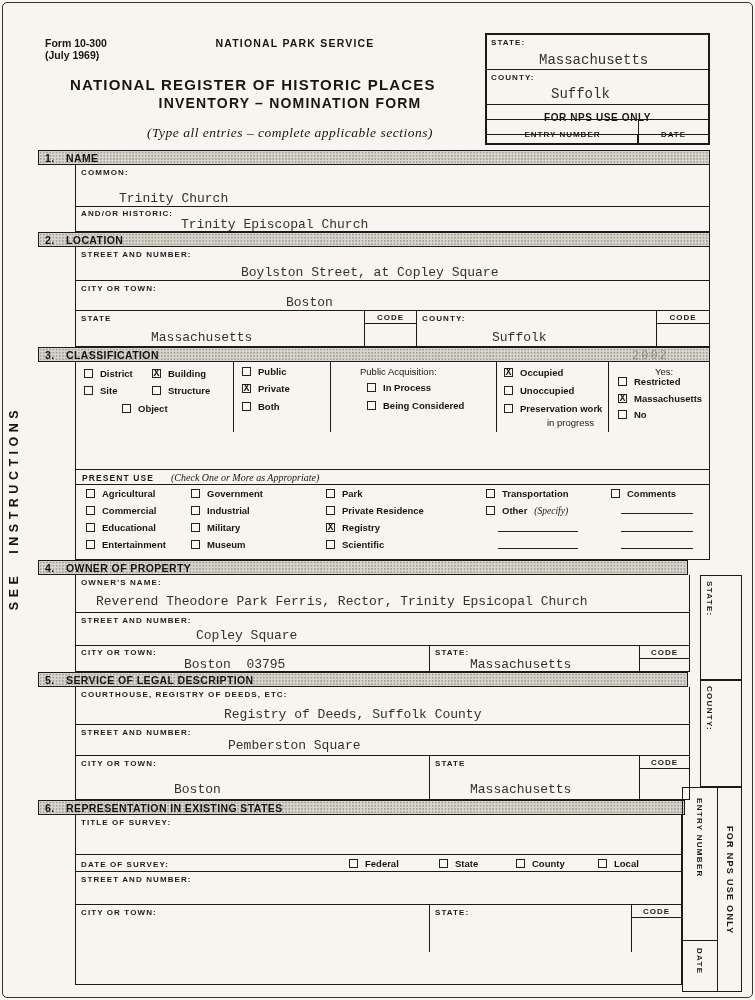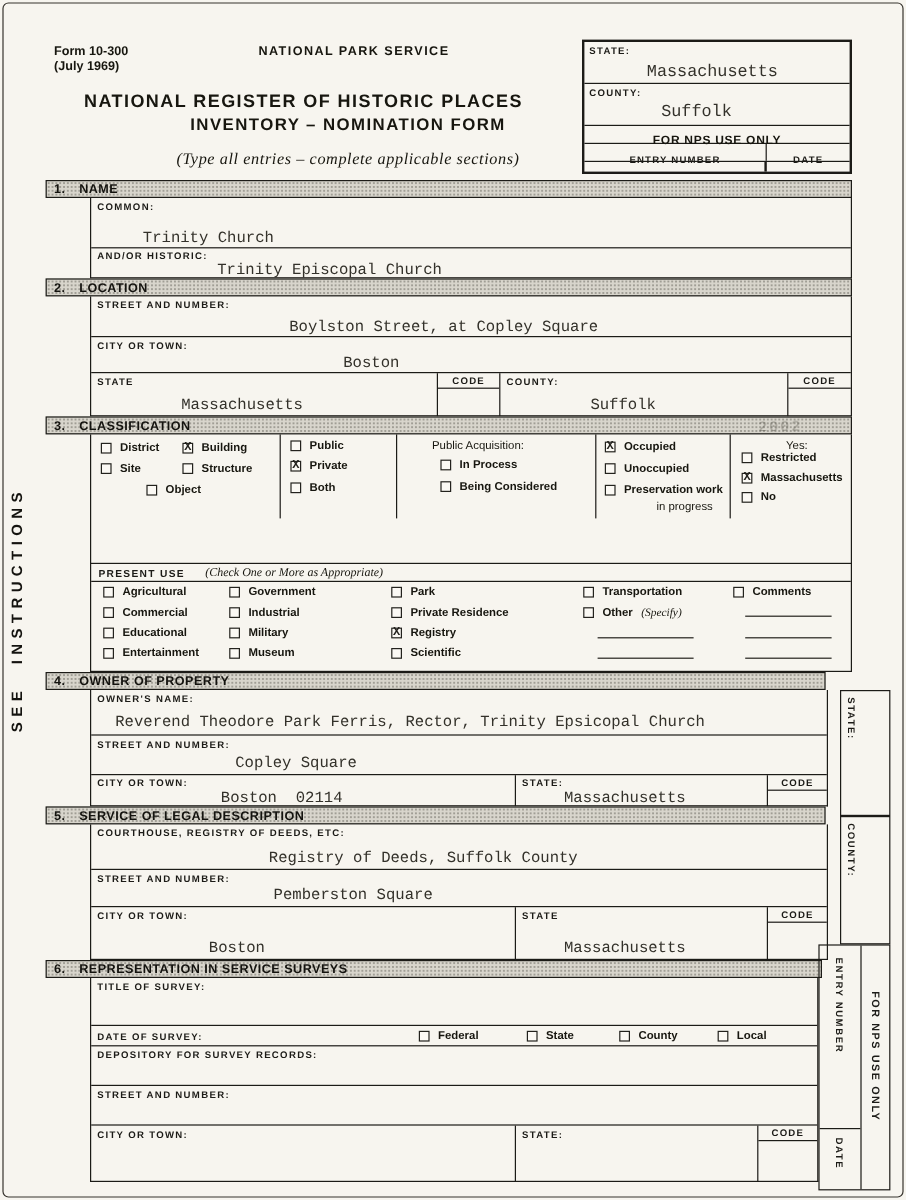--- a/index.html
+++ b/index.html
@@ -308,21 +308,21 @@
       <span class="lbl" style="left:5px;top:3px">OWNER'S NAME:</span>
       <span class="val" style="left:20px;bottom:3px">Reverend Theodore Park Ferris, Rector, Trinity Epsicopal Church</span>
     </div>
     <div class="row" style="height:33px">
       <span class="lbl" style="left:5px;top:3px">STREET AND NUMBER:</span>
       <span class="val" style="left:120px;bottom:2px">Copley Square</span>
     </div>
     <div class="row last cells" style="height:26px">
       <div class="cell first" style="width:353px">
         <span class="lbl" style="left:5px;top:2px">CITY OR TOWN:</span>
-        <span class="val" style="left:108px;bottom:0">Boston  02114</span>
+        <span class="val" style="left:108px;bottom:0">Boston  03795</span>
       </div>
       <div class="cell" style="width:210px">
         <span class="lbl" style="left:5px;top:2px">STATE:</span>
         <span class="val" style="left:40px;bottom:0">Massachusetts</span>
       </div>
       <div class="cell" style="flex:1">
         <div class="codehead">CODE</div>
       </div>
     </div>
   </div>
@@ -350,21 +350,21 @@
         <span class="val" style="left:40px;bottom:3px">Massachusetts</span>
       </div>
       <div class="cell" style="flex:1">
         <div class="codehead">CODE</div>
       </div>
     </div>
   </div>
 
   <div class="bar" style="left:38px;top:800px;width:647px">
     <span class="num">6.</span>
-    <span>REPRESENTATION IN SERVICE SURVEYS</span>
+    <span>REPRESENTATION IN EXISTING STATES</span>
   </div>
   <div class="sect" style="left:75px;top:815px;width:607px;height:170px">
     <div class="row" style="height:40px">
       <span class="lbl" style="left:5px;top:3px">TITLE OF SURVEY:</span>
     </div>
     <div class="row" style="height:17px">
       <span class="lbl" style="left:5px;top:5px">DATE OF SURVEY:</span>
       <div class="cbrow" style="left:273px;top:3px">
           <span class="cb"></span>
           <span>Federal</span>
@@ -374,23 +374,20 @@
           <span>State</span>
         </div>
       <div class="cbrow" style="left:440px;top:3px">
           <span class="cb"></span>
           <span>County</span>
         </div>
       <div class="cbrow" style="left:522px;top:3px">
           <span class="cb"></span>
           <span>Local</span>
         </div>
-    </div>
-    <div class="row" style="height:33px">
-      <span class="lbl" style="left:5px;top:3px">DEPOSITORY FOR SURVEY RECORDS:</span>
     </div>
     <div class="row" style="height:33px">
       <span class="lbl" style="left:5px;top:3px">STREET AND NUMBER:</span>
     </div>
     <div class="row last cells" style="height:47px">
       <div class="cell first" style="width:353px">
         <span class="lbl" style="left:5px;top:3px">CITY OR TOWN:</span>
       </div>
       <div class="cell" style="width:202px">
         <span class="lbl" style="left:5px;top:3px">STATE:</span>

